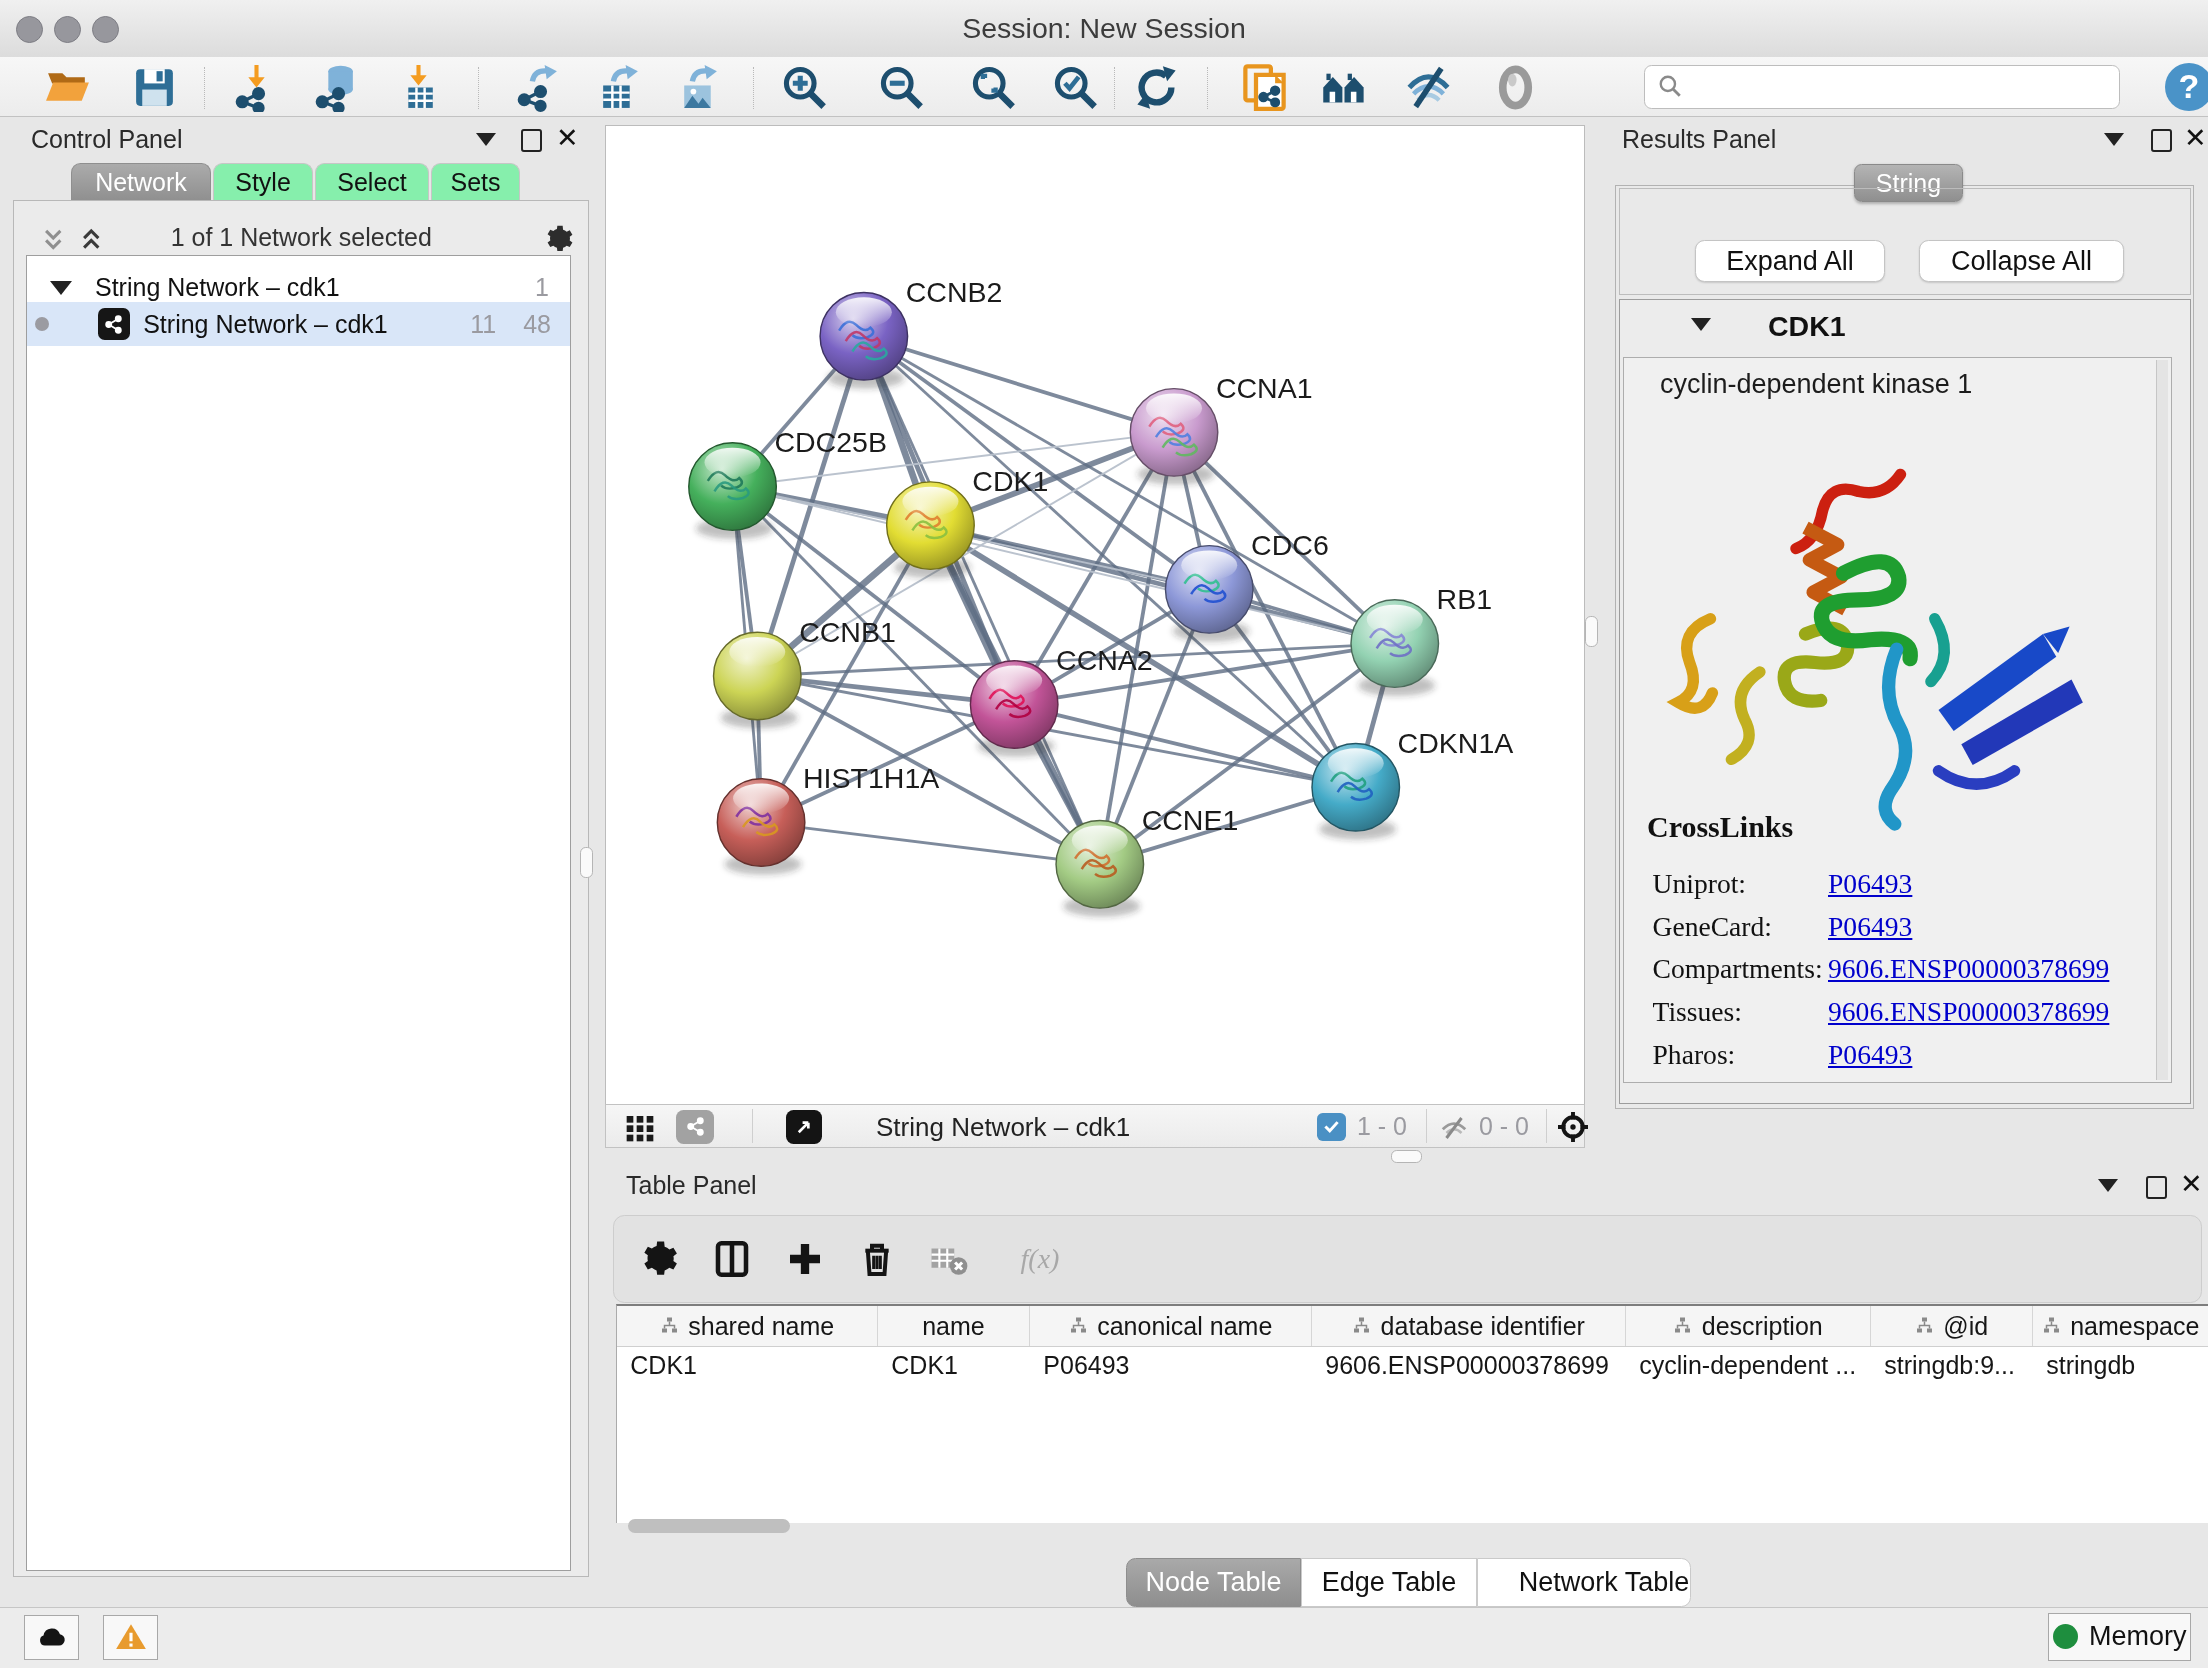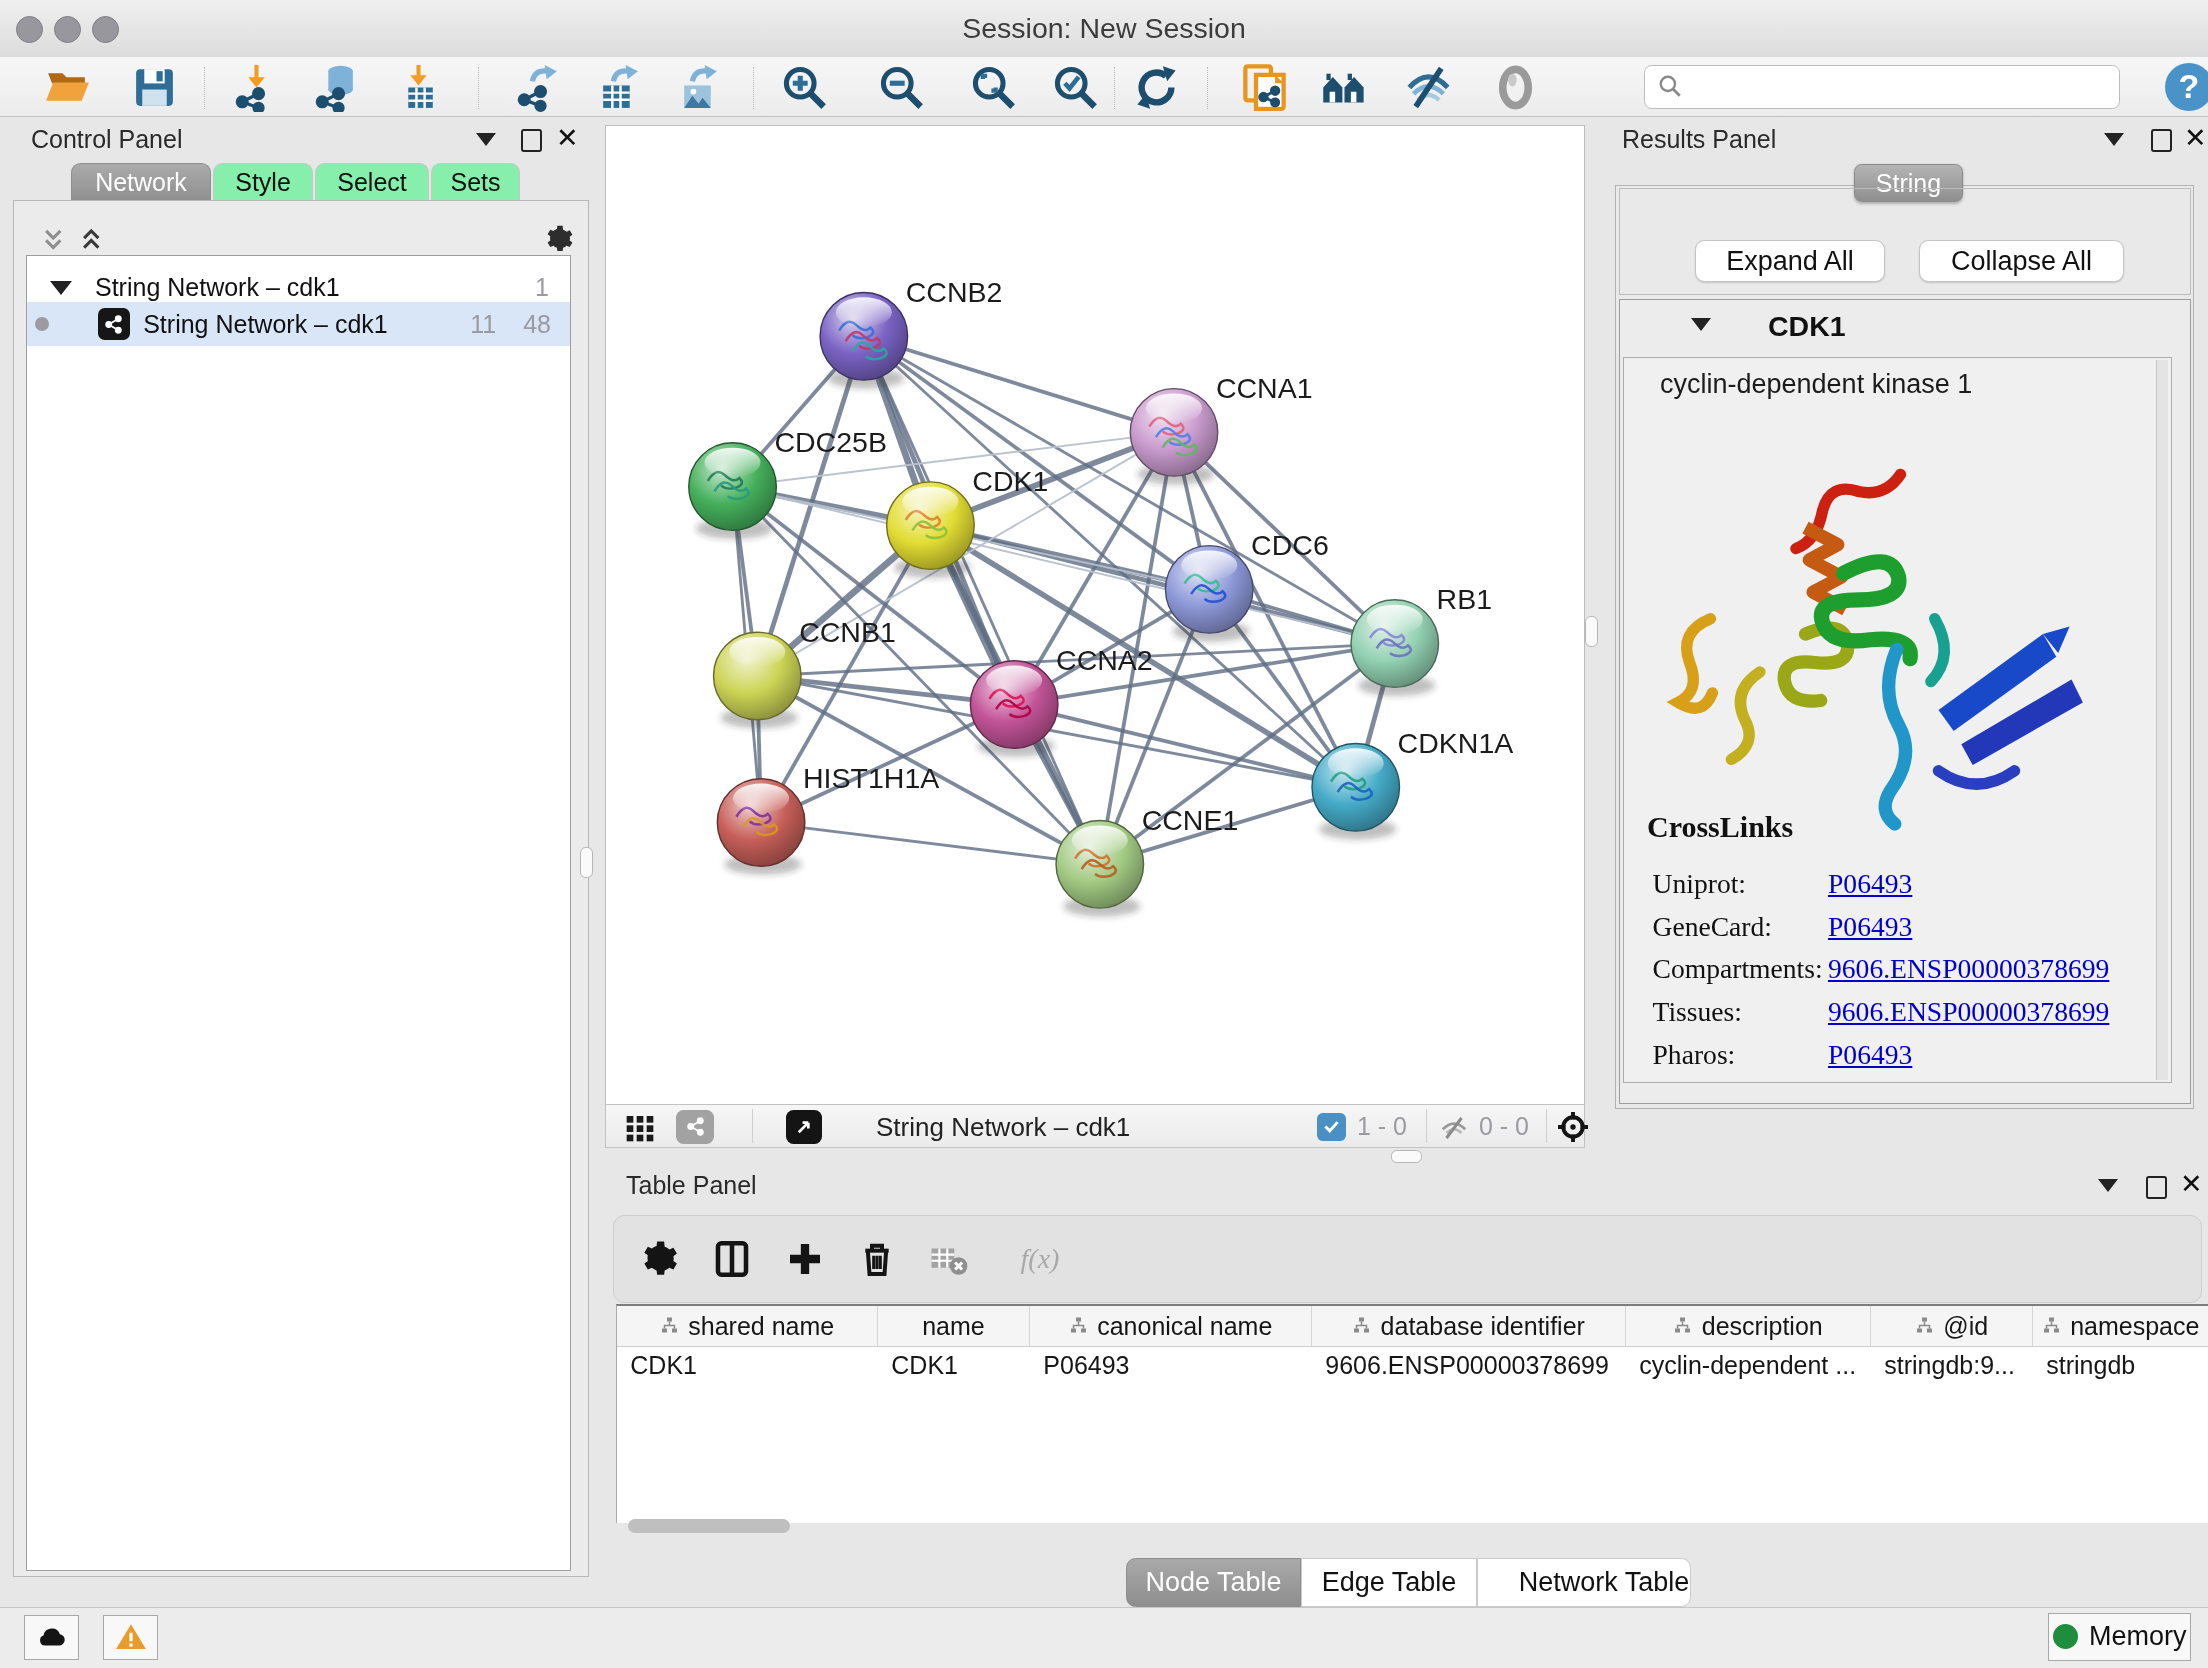--- a/index.html
+++ b/index.html
@@ -286,20 +286,21 @@
   <div class="abs" id="cp-box"></div>
   <div id="cp-statusrow">
     <span class="abs" style="left:26px;top:7.6px">
       <svg width="28.5" height="28.5" viewBox="0 0 24 24">
           <path d="M6 5l6 6 6-6M6 13l6 6 6-6" fill="none" stroke="#8f8f8f" stroke-width="2.6"></path>
         </svg></span>
     <span class="abs" style="left:64px;top:7.6px">
       <svg width="28.5" height="28.5" viewBox="0 0 24 24">
           <path d="M6 19l6-6 6 6M6 11l6-6 6 6" fill="none" stroke="#3a3a3a" stroke-width="2.6"></path>
         </svg></span>
+    <span id="cp-status">1 of 1 Network selected</span>
     <span class="abs" style="left:529px;top:5.7px">
       <svg width="32" height="32" viewBox="0 0 24 24">
           <path fill="#2d2d2d" d="M12 8a4 4 0 1 0 0 8 4 4 0 0 0 0-8zm9 4c0-.6-.1-1.1-.2-1.6l2-1.5-2-3.4-2.3 1a7.6 7.6 0 0 0-2.7-1.5L15.5 2h-4l-.3 2.5c-1 .3-1.9.8-2.7 1.5l-2.3-1-2 3.4 2 1.5c-.1.5-.2 1-.2 1.6s.1 1.1.2 1.6l-2 1.5 2 3.4 2.3-1c.8.7 1.7 1.2 2.7 1.5l.3 2.5h4l.3-2.5c1-.3 1.9-.8 2.7-1.5l2.3 1 2-3.4-2-1.5c.1-.5.2-1 .2-1.6z"></path>
         </svg></span>
   </div>
   <div class="abs" id="cp-list">
     <div class="tree-row" style="top:9.5px">
       <span style="margin-left:23px;width:0;height:0;border-left:11.4px solid transparent;border-right:11.4px solid transparent;border-top:14.3px solid #222;"></span>
       <span style="margin-left:23px;font-size:25px;color:#111;">String Network – cdk1</span>
       <span class="tree-count" style="margin-left:auto;margin-right:21px;">1</span>

